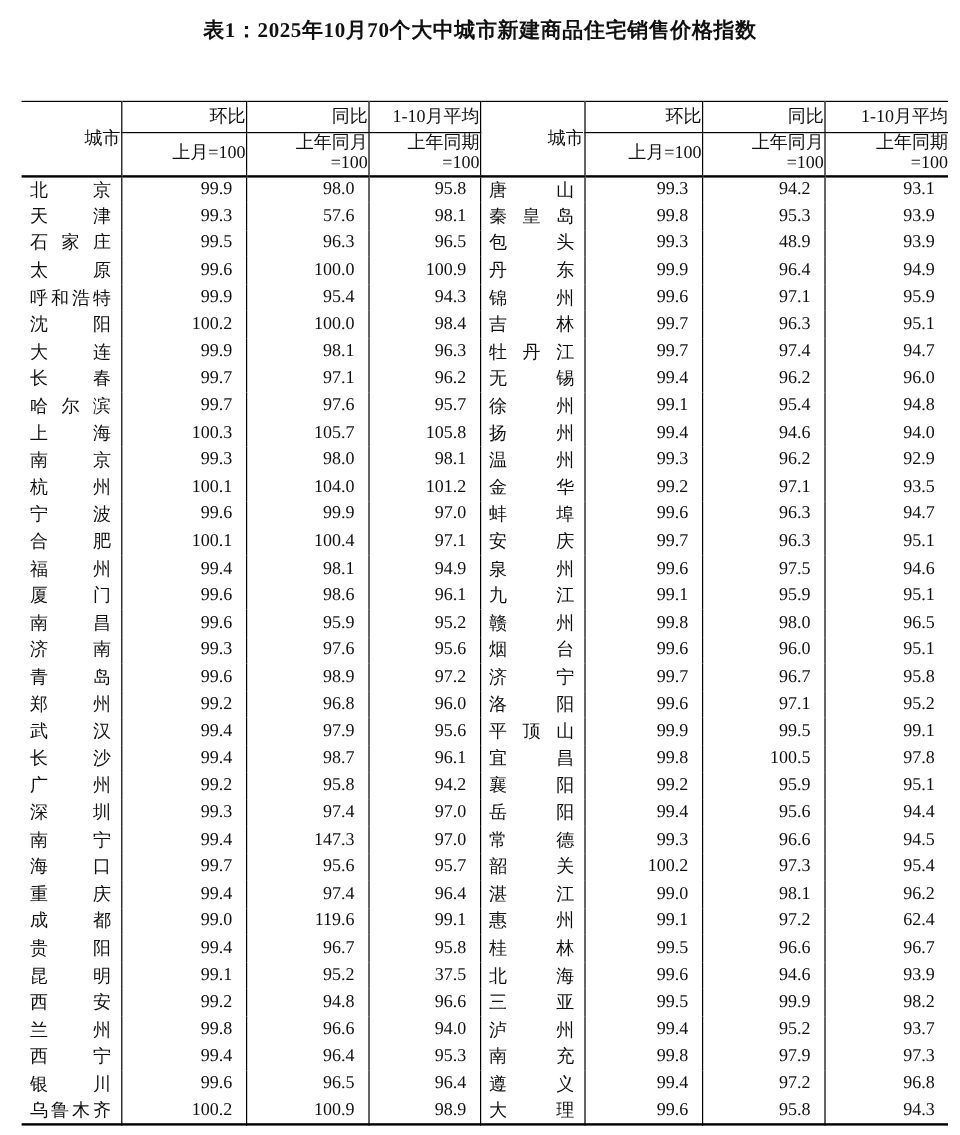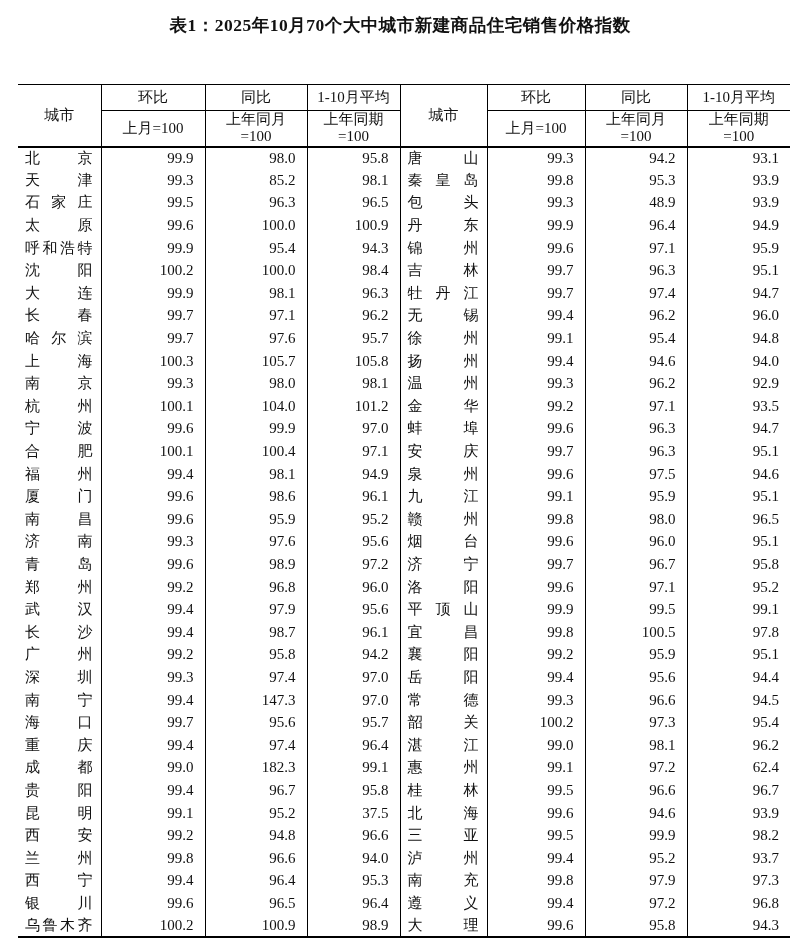--- a/index.html
+++ b/index.html
@@ -34,21 +34,21 @@
   col.c-avg-l   { width: 93px; }
   col.c-city-r  { width: 87px; }
   col.c-mom-r   { width: 98px; }
   col.c-yoy-r   { width: 102px; }
   col.c-avg-r   { width: 103px; }
 
   th, td { font-weight: normal; vertical-align: middle; }
 
   .br { border-right: 1px solid #000; }
 
-  thead th { font-size: 15px; text-align: center; color: #111; }
+  thead th { font-size: 15px; text-align: right; color: #111; }
   thead tr.h1 th { height: 26px; }
   thead tr.h2 th { height: 36px; line-height: 17px; }
   .hsep1 { border-bottom: 1px solid #000; }   
   .hsep2 { border-bottom: 2px solid #000; }   
 
   tbody td { height: 22.6px; font-size: 15px; color: #111; }
   td.num { text-align: right; padding-right: 11px; font-family: "Liberation Serif", "DejaVu Serif", serif; }
   td.city { padding: 0 8px 0 7px; }
   .cjust { display: flex; justify-content: space-between; width: 100%; }
 </style>
@@ -122,21 +122,21 @@
         <td class="num">93.1</td>
       </tr>
       <tr>
         <td class="city br">
           <div class="cjust">
             <span>天</span>
             <span>津</span>
           </div>
         </td>
         <td class="num br">99.3</td>
-        <td class="num br">85.2</td>
+        <td class="num br">57.6</td>
         <td class="num br">98.1</td>
         <td class="city br">
           <div class="cjust">
             <span>秦</span>
             <span>皇</span>
             <span>岛</span>
           </div>
         </td>
         <td class="num br">99.8</td>
         <td class="num br">95.3</td>
@@ -649,21 +649,21 @@
         <td class="num">96.2</td>
       </tr>
       <tr>
         <td class="city br">
           <div class="cjust">
             <span>成</span>
             <span>都</span>
           </div>
         </td>
         <td class="num br">99.0</td>
-        <td class="num br">182.3</td>
+        <td class="num br">119.6</td>
         <td class="num br">99.1</td>
         <td class="city br">
           <div class="cjust">
             <span>惠</span>
             <span>州</span>
           </div>
         </td>
         <td class="num br">99.1</td>
         <td class="num br">97.2</td>
         <td class="num">62.4</td>

